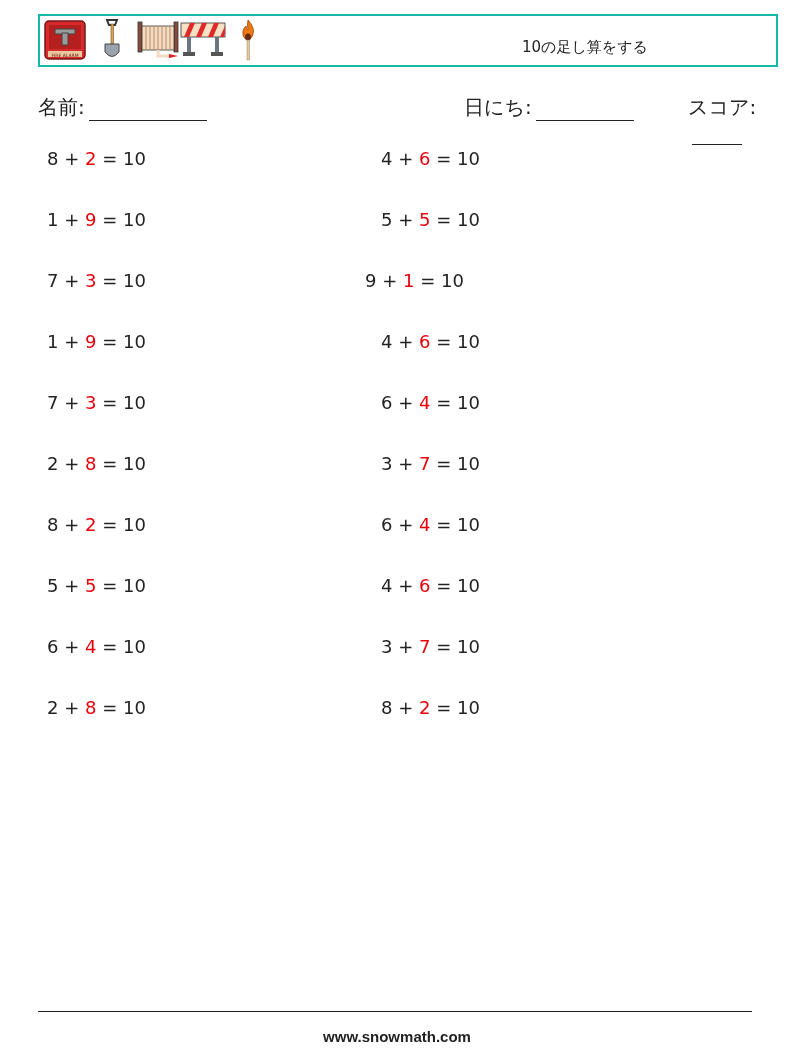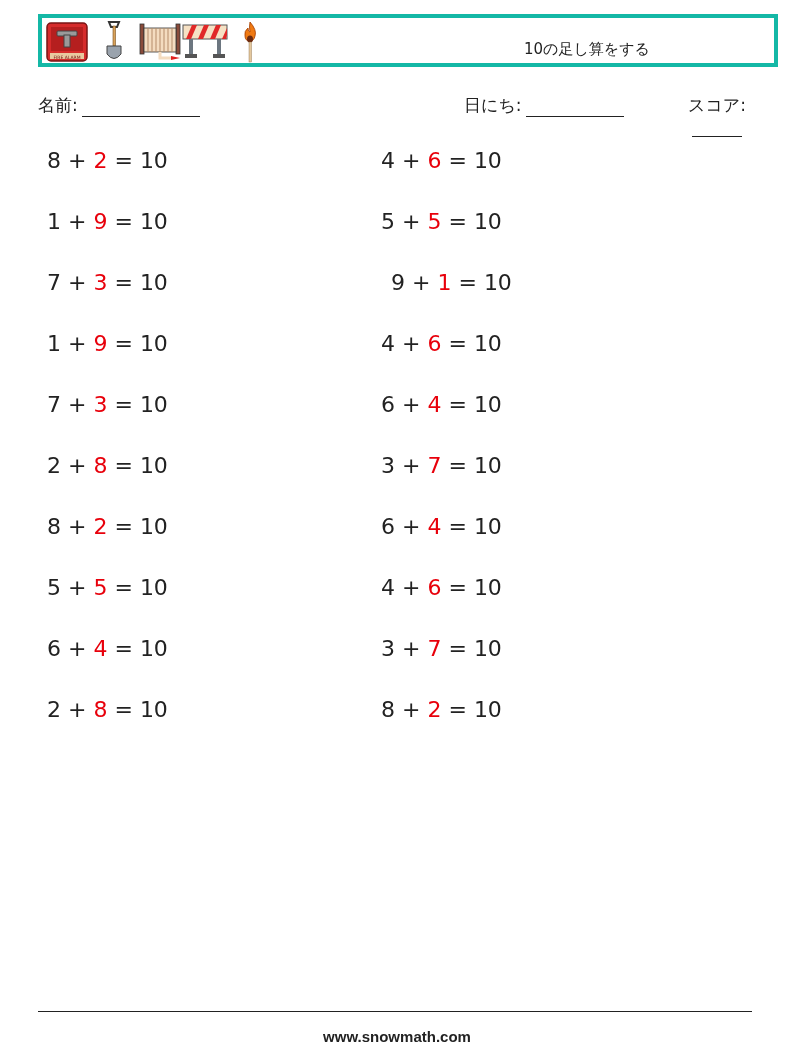--- a/index.html
+++ b/index.html
@@ -1,23 +1,23 @@
 <!DOCTYPE html>
 <html><head>
 <meta charset="utf-8">
 <style>
   html, body { margin: 0; padding: 0; background: #ffffff; }
   body { width: 794px; height: 1053px; position: relative; font-family: "DejaVu Sans", sans-serif; color: #222; overflow: hidden; }
-  .header-box { position: absolute; left: 38px; top: 14px; width: 740px; height: 53px; border: 4px solid #14b8a6; box-sizing: border-box; }
+  .header-box { position: absolute; left: 38px; top: 14px; width: 740px; height: 53px; border: 2px solid #14b8a6; box-sizing: border-box; }
   .icons { position: absolute; left: 4px; top: 4px; height: 44px; display: flex; align-items: center; }
   .icon { display: inline-block; margin-right: 6px; }
   .title { position: absolute; left: 482px; top: 0; height: 53px; line-height: 62px; font-size: 15px; color: #222; }
-  .meta { position: absolute; top: 94px; font-size: 17px; color: #222; }
+  .meta { position: absolute; top: 94px; font-size: 20px; color: #222; }
   .meta .line { display: inline-block; border-bottom: 1px solid #222; height: 16px; vertical-align: bottom; margin-left: 4px; }
-  .problem { position: absolute; font-size: 22px; color: #222; white-space: nowrap; }
+  .problem { position: absolute; font-size: 18px; color: #222; white-space: nowrap; }
   .red { color: #e8000b; }
   .footer-line { position: absolute; left: 38px; top: 1011px; width: 714px; height: 1px; background: #222; }
   .footer { position: absolute; left: 0; width: 794px; top: 1028px; text-align: center; font-size: 15px; font-weight: bold; color: #222; font-family: "Liberation Sans", sans-serif; }
 </style>
 </head>
 <body>
 
 <div class="header-box">
   <div class="icons">
     <span class="icon">
@@ -97,21 +97,21 @@
     <div class="problem" style="left: 47px; top: 270px;"><span>7</span> <span>+</span> <span class="red">3</span> <span>=</span> <span>10</span></div>
     <div class="problem" style="left: 47px; top: 331px;"><span>1</span> <span>+</span> <span class="red">9</span> <span>=</span> <span>10</span></div>
     <div class="problem" style="left: 47px; top: 392px;"><span>7</span> <span>+</span> <span class="red">3</span> <span>=</span> <span>10</span></div>
     <div class="problem" style="left: 47px; top: 453px;"><span>2</span> <span>+</span> <span class="red">8</span> <span>=</span> <span>10</span></div>
     <div class="problem" style="left: 47px; top: 514px;"><span>8</span> <span>+</span> <span class="red">2</span> <span>=</span> <span>10</span></div>
     <div class="problem" style="left: 47px; top: 575px;"><span>5</span> <span>+</span> <span class="red">5</span> <span>=</span> <span>10</span></div>
     <div class="problem" style="left: 47px; top: 636px;"><span>6</span> <span>+</span> <span class="red">4</span> <span>=</span> <span>10</span></div>
     <div class="problem" style="left: 47px; top: 697px;"><span>2</span> <span>+</span> <span class="red">8</span> <span>=</span> <span>10</span></div>
     <div class="problem" style="left: 381px; top: 148px;"><span>4</span> <span>+</span> <span class="red">6</span> <span>=</span> <span>10</span></div>
     <div class="problem" style="left: 381px; top: 209px;"><span>5</span> <span>+</span> <span class="red">5</span> <span>=</span> <span>10</span></div>
-    <div class="problem" style="left: 391px; top: 270px;"><span>9</span> <span>+</span> <span class="red">1</span> <span>=</span> <span>10</span></div>
+    <div class="problem" style="left: 365px; top: 270px;"><span>9</span> <span>+</span> <span class="red">1</span> <span>=</span> <span>10</span></div>
     <div class="problem" style="left: 381px; top: 331px;"><span>4</span> <span>+</span> <span class="red">6</span> <span>=</span> <span>10</span></div>
     <div class="problem" style="left: 381px; top: 392px;"><span>6</span> <span>+</span> <span class="red">4</span> <span>=</span> <span>10</span></div>
     <div class="problem" style="left: 381px; top: 453px;"><span>3</span> <span>+</span> <span class="red">7</span> <span>=</span> <span>10</span></div>
     <div class="problem" style="left: 381px; top: 514px;"><span>6</span> <span>+</span> <span class="red">4</span> <span>=</span> <span>10</span></div>
     <div class="problem" style="left: 381px; top: 575px;"><span>4</span> <span>+</span> <span class="red">6</span> <span>=</span> <span>10</span></div>
     <div class="problem" style="left: 381px; top: 636px;"><span>3</span> <span>+</span> <span class="red">7</span> <span>=</span> <span>10</span></div>
     <div class="problem" style="left: 381px; top: 697px;"><span>8</span> <span>+</span> <span class="red">2</span> <span>=</span> <span>10</span></div>
   </div>
 
 <div class="footer-line"></div>

